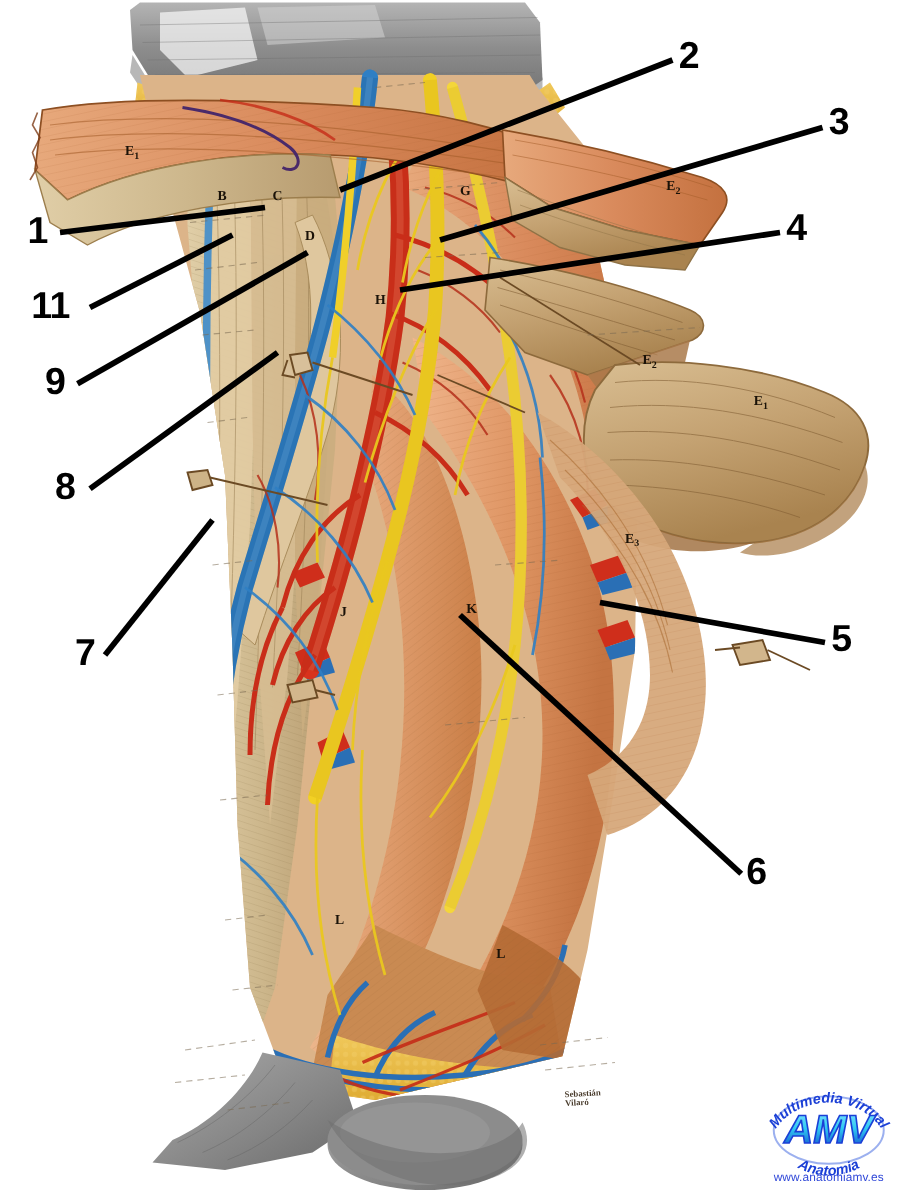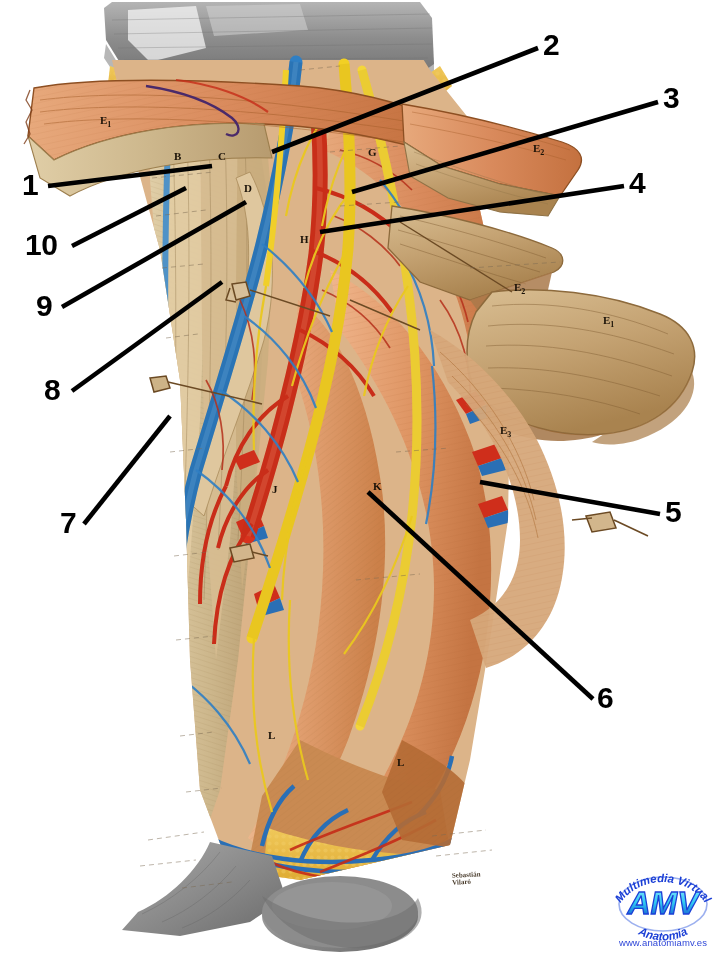--- a/index.html
+++ b/index.html
@@ -473,21 +473,21 @@
   <div id="numbers">
       <div class="numlabel" style="left: 22px; top: 170px;">1</div>
       <div class="numlabel" style="left: 543px; top: 30px;">2</div>
       <div class="numlabel" style="left: 663px; top: 83px;">3</div>
       <div class="numlabel" style="left: 629px; top: 168px;">4</div>
       <div class="numlabel" style="left: 665px; top: 497px;">5</div>
       <div class="numlabel" style="left: 597px; top: 683px;">6</div>
       <div class="numlabel" style="left: 60px; top: 508px;">7</div>
       <div class="numlabel" style="left: 44px; top: 375px;">8</div>
       <div class="numlabel" style="left: 36px; top: 291px;">9</div>
-      <div class="numlabel" style="left: 25px; top: 230px;">10</div>
+      <div class="numlabel" style="left: 25px; top: 230px;">11</div>
     </div>
 
   <svg id="wm" viewBox="0 0 114 104">
     <defs>
       <path id="arcTop" d="M10,62 A48,40 0 0 1 104,62"></path>
       <path id="arcBot" d="M14,60 A44,36 0 0 0 100,60"></path>
       <linearGradient id="amvFill" x1="0" y1="0" x2="0" y2="1">
         <stop offset="0" stop-color="#8ee8ff"></stop>
         <stop offset=".5" stop-color="#2fc8f2"></stop>
         <stop offset="1" stop-color="#1040c8"></stop>

